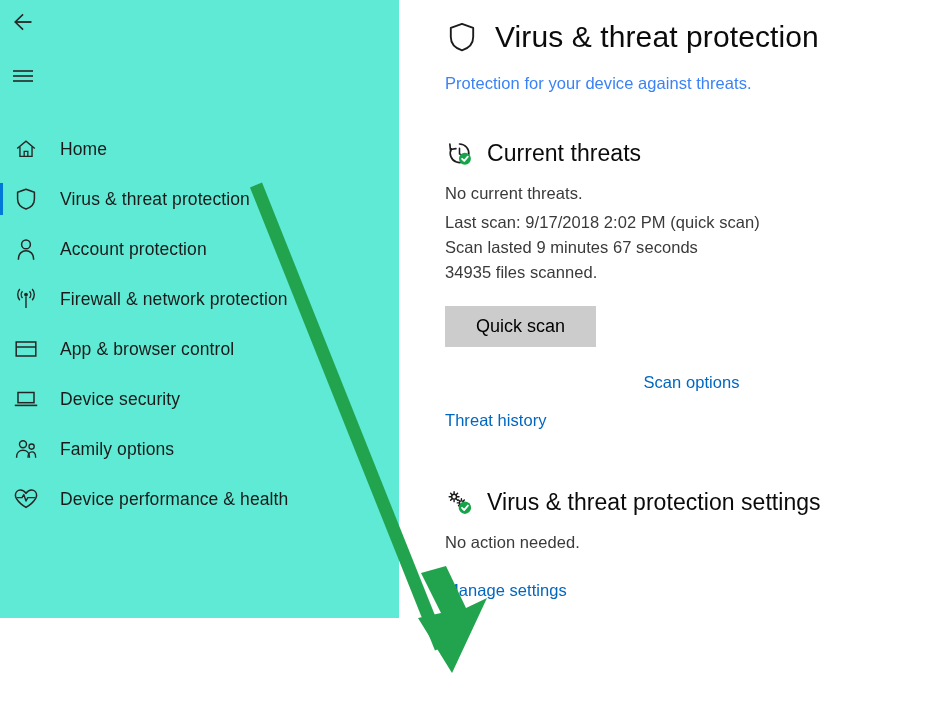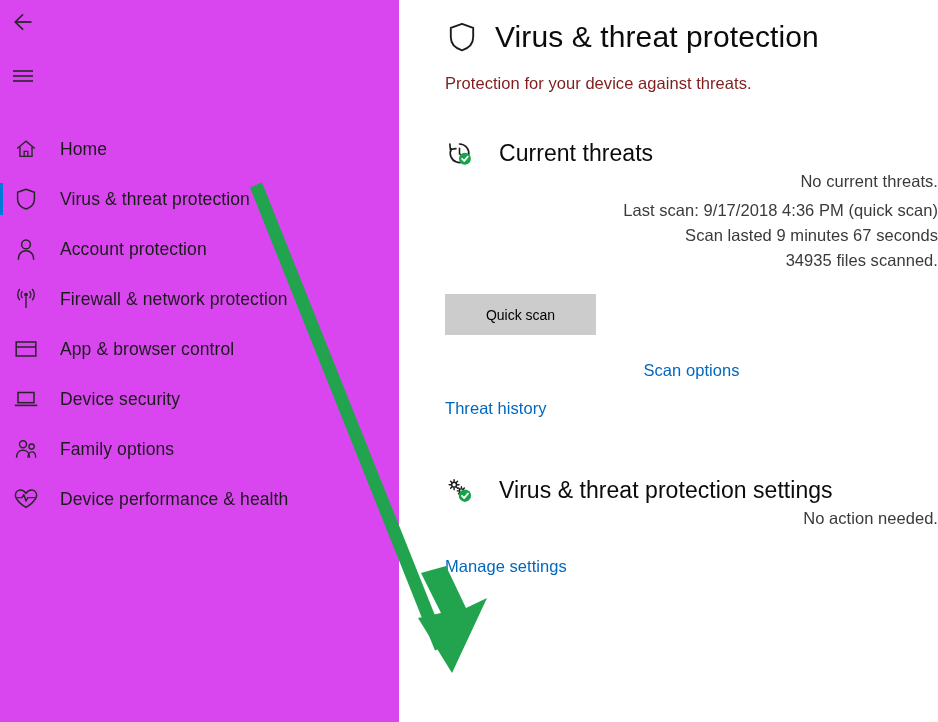--- a/index.html
+++ b/index.html
@@ -18,22 +18,22 @@
     width: 938px;
     height: 722px;
     display: flex;
     background: #ffffff;
   }
 
   
   #sidebar {
     position: relative;
     width: 399px;
-    height: 722px;
-    background: #d946ef;
+    height: 618px;
+    background: #5eead4;
     flex: 0 0 399px;
   }
 
   .nav-top {
     padding-top: 0;
   }
 
   .icon-btn {
     width: 48px;
     height: 40px;
@@ -109,50 +109,49 @@
   .page-title {
     font-size: 30px;
     font-weight: 400;
     color: #0b0b0b;
     letter-spacing: 0.1px;
     white-space: nowrap;
   }
   .page-subtitle {
     margin-top: 20px;
     font-size: 16.5px;
-    color: #7f1d1d;
+    color: #3b82f6;
     letter-spacing: 0.05px;
   }
 
   .section {
     margin-top: 46px;
   }
   .section-head {
     display: flex;
     align-items: center;
-    gap: 26px;
+    gap: 14px;
   }
   .section-head .sec-icon {
     width: 28px;
     height: 28px;
     display: flex;
     align-items: center;
     justify-content: center;
   }
   .section-title {
     font-size: 23px;
     font-weight: 400;
     color: #0b0b0b;
     letter-spacing: 0.05px;
     white-space: nowrap;
   }
 
   .body-lines {
-    margin-top: 2px;
-    text-align: right;
+    margin-top: 14px;
   }
   .body-line {
     font-size: 16.5px;
     color: #3a3a3a;
     line-height: 25px;
     letter-spacing: 0.05px;
     white-space: nowrap;
   }
   .body-line.first { margin-bottom: 4px; }
 
@@ -161,21 +160,21 @@
     display: inline-flex;
     align-items: center;
     justify-content: center;
     min-width: 151px;
     height: 41px;
     padding: 0 16px;
     background: #cccccc;
     border: none;
     color: #000000;
     font-family: "Liberation Sans", sans-serif;
-    font-size: 14px;
+    font-size: 18px;
     cursor: pointer;
   }
 
   .link {
     display: block;
     color: #0067c0;
     font-size: 16.5px;
     text-decoration: none;
     letter-spacing: 0.05px;
     cursor: pointer;
@@ -334,21 +333,21 @@
             <path d="M14 8.6 L14 14.4 L17.6 16.6" fill="none" stroke="#1b1b1b" stroke-width="1.6" stroke-linecap="round" stroke-linejoin="round"></path>
             <circle cx="19.6" cy="19.4" r="6.2" fill="#16a34a"></circle>
             <path d="M16.7 19.5 L18.9 21.7 L22.6 17.3" fill="none" stroke="#ffffff" stroke-width="1.9" stroke-linecap="round" stroke-linejoin="round"></path>
           </svg>
         </span>
         <span class="section-title">Current threats</span>
       </div>
 
       <div class="body-lines">
         <div class="body-line first">No current threats.</div>
-        <div class="body-line">Last scan: 9/17/2018 4:36 PM (quick scan)</div>
+        <div class="body-line">Last scan: 9/17/2018 2:02 PM (quick scan)</div>
         <div class="body-line">Scan lasted 9 minutes 67 seconds</div>
         <div class="body-line">34935 files scanned.</div>
       </div>
 
       <button class="btn">Quick scan</button>
 
       <a class="link" id="scan-options-link">Scan options</a>
       <a class="link" id="threat-history-link">Threat history</a>
     </div>
 

